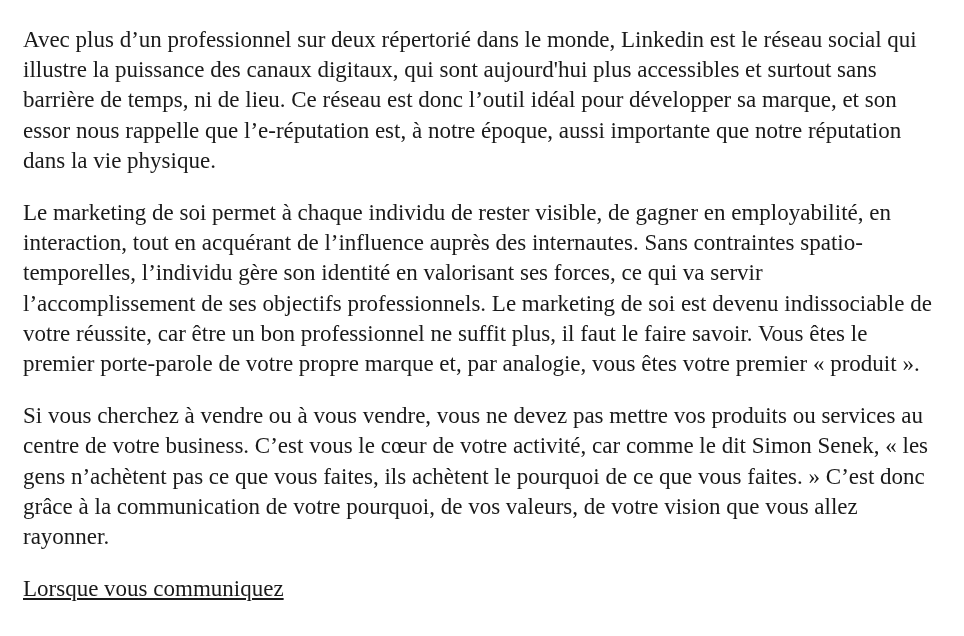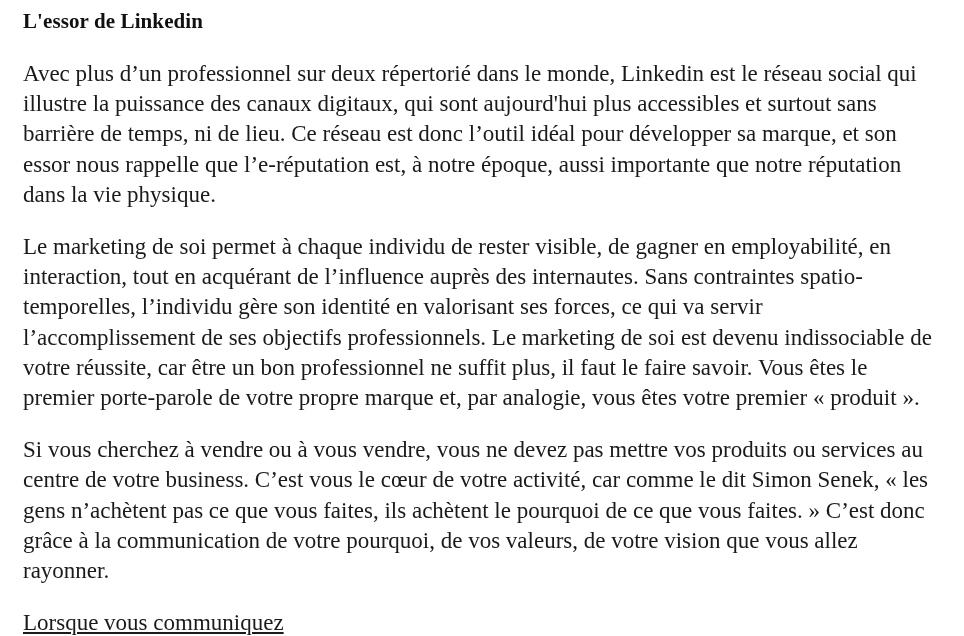--- a/index.html
+++ b/index.html
@@ -44,21 +44,20 @@
   .para-clipped {
     padding-top: 22px;
     text-decoration: underline;
   }
 </style>
 </head>
 <body>
 
 <div id="article">
 
-  <h1 id="article-title">L'essor de Linkedin</h1>
 
   <p class="para para-first">Avec plus d’un professionnel sur deux répertorié dans le monde, Linkedin est le réseau social qui illustre la puissance des canaux digitaux, qui sont aujourd'hui plus accessibles et surtout sans barrière de temps, ni de lieu. Ce réseau est donc l’outil idéal pour développer sa marque, et son essor nous rappelle que l’e-réputation est, à notre époque, aussi importante que notre réputation dans la vie physique.</p>
 
   <p class="para">Le marketing de soi permet à chaque individu de rester visible, de gagner en employabilité, en interaction, tout en acquérant de l’influence auprès des internautes. Sans contraintes spatio-temporelles, l’individu gère son identité en valorisant ses forces, ce qui va servir l’accomplissement de ses objectifs professionnels. Le marketing de soi est devenu indissociable de votre réussite, car être un bon professionnel ne suffit plus, il faut le faire savoir. Vous êtes le premier porte-parole de votre propre marque et, par analogie, vous êtes votre premier « produit ».</p>
 
   <p class="para">Si vous cherchez à vendre ou à vous vendre, vous ne devez pas mettre vos produits ou services au centre de votre business. C’est vous le cœur de votre activité, car comme le dit Simon Senek, « les gens n’achètent pas ce que vous faites, ils achètent le pourquoi de ce que vous faites. » C’est donc grâce à la communication de votre pourquoi, de vos valeurs, de votre vision que vous allez rayonner.</p>
 
   <p class="para para-clipped">Lorsque vous communiquez</p>
 
 </div>

